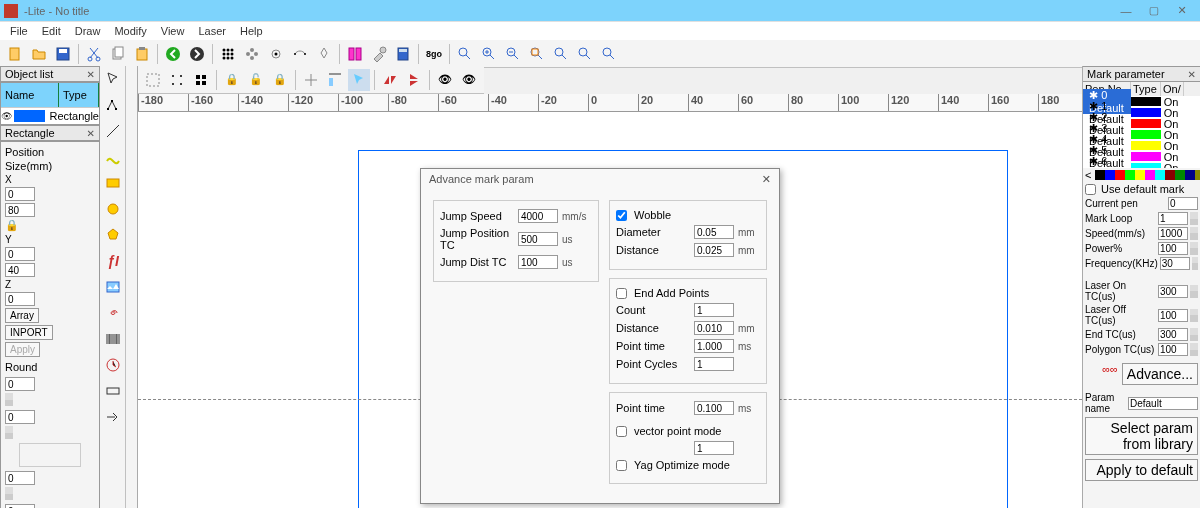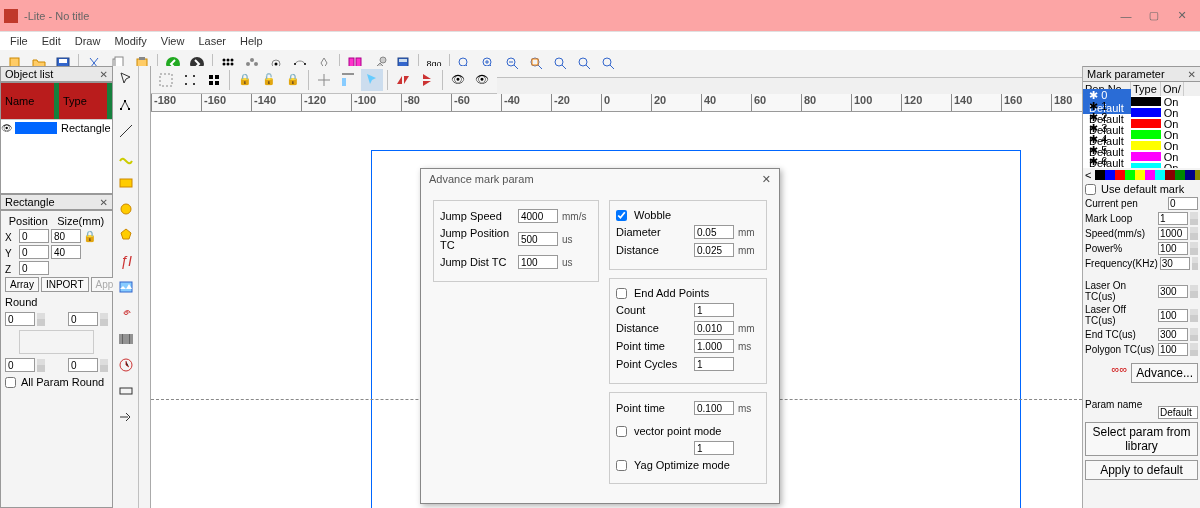--- a/index.html
+++ b/index.html
@@ -1,38 +1,38 @@
 <!DOCTYPE html>
 <html><head>
 <meta charset="utf-8">
 <style>
 * { box-sizing: border-box; font-family: "Segoe UI", Tahoma, sans-serif; font-size: 11px; }
 body { margin: 0; width: 1200px; height: 508px; background: #f0f0f0; overflow: hidden; }
-.titlebar { height: 32px; display: flex; align-items: center; padding: 0 4px; background: #fca5a5; border-bottom: 1px solid #e0e0e0; }
+.titlebar { height: 22px; display: flex; align-items: center; padding: 0 4px; background: #7dd3fc; border-bottom: 1px solid #e0e0e0; }
 .titlebar .app-icon { width: 14px; height: 14px; background: #c0392b; margin-right: 6px; }
 .titlebar .title { color: #666; flex: 1; }
 .titlebar .win-btn { width: 28px; text-align: center; color: #666; }
 .menubar { height: 18px; display: flex; align-items: center; padding: 0 4px; background: #fff; gap: 2px; }
 .menubar span { padding: 0 6px; color: #333; }
 .toolbar { height: 28px; display: flex; align-items: center; padding: 2px 4px; background: #f4f4f4; border-bottom: 1px solid #c0c0c0; gap: 2px; }
-.tb { width: 22px; height: 22px; display: flex; align-items: center; justify-content: center; }
+.tb { width: 22px; height: 22px; display: flex; align-items: center; justify-content: center; font-weight: bold; }
 .tb svg { width: 16px; height: 16px; }
 .sep { width: 1px; height: 20px; background: #c0c0c0; margin: 0 2px; }
 
 .main { display: flex; position: absolute; top: 66px; left: 0; right: 0; bottom: 0; }
-.left-panel { width: 113px; display: flex; flex-direction: column; }
+.left-panel { width: 100px; display: flex; flex-direction: column; }
 .panel-head { background: #e8e8e8; border: 1px solid #999; padding: 2px 4px; display: flex; justify-content: space-between; align-items: center; height: 16px;}
 .close-x { font-size: 10px; color: #555; }
 .obj-list { border: 1px solid #999; background: #fff; height: 112px; }
 .obj-head { display: flex; border-bottom: 1px solid #ccc; }
-.obj-head div { padding: 12px 4px; border-right: 5px solid #15803d; background: #b91c1c; }
+.obj-head div { padding: 6px 4px; border-right: 1px solid #15803d; background: #7dd3fc; }
 .obj-row { display: flex; height: 16px; align-items: center;}
 .obj-row .swatch { width: 32px; height: 12px; background: #06f; margin-left: 2px; }
 .rect-panel { border: 1px solid #999; background: #f4f4f4; padding: 4px; flex:1; }
-.row { display: flex; align-items: flex-end; gap: 2px; margin-bottom: 2px; }
+.row { display: flex; align-items: flex-start; gap: 2px; margin-bottom: 2px; flex-direction: column; }
 .row label { width: 12px; font-size: 10px;}
 .row input[type=text] { width: 30px; height: 14px; font-size: 10px; padding: 0 2px; border: 1px solid #999; background: #fff;}
 .btn-sm { border: 1px solid #999; background: #f8f8f8; padding: 1px 4px; font-size: 10px; }
 .tool-col { width: 26px; background: #f4f4f4; display: flex; flex-direction: column; gap: 4px; padding: 2px; border-right: 1px solid #c0c0c0;}
 .tool-col .tb { width: 22px; height: 22px; }
 .tool-col2 { width: 12px; background: #f4f4f4; border-right: 1px solid #aaa;}
 .canvas-area { flex: 1; position: relative; background: #fff; top: 28px;}
 .ruler-h { position: absolute; left: 0; right: 0; top: 0; height: 18px; background: #f8f8f8; border-bottom: 1px solid #999; font-size: 9px; display:flex; overflow:hidden;}
 .ruler-h div { position: relative; width: 50px; border-left: 1px solid #888; padding-left: 2px; color: #555; flex-shrink:0;font-weight:bold;}
 .canvas-body { position: absolute; top: 18px; left: 0; right: 0; bottom: 0; }
@@ -46,21 +46,21 @@
 .pen-row { display: flex; align-items: center; height: 11px;}
 .pen-row .pno { width: 48px; padding-left: 6px;}
 .pen-row .psw { width: 30px; height: 9px;}
 .pen-row .pon { width: 20px; text-align: center;}
 .color-strip { display: flex; gap: 0; margin: 2px 0;}
 .color-strip div { width: 10px; height: 10px;}
 .field { display: flex; align-items: center; gap: 2px; margin: 1px 2px;}
 .field label { flex: 1; font-size: 10px;}
 .field input[type=text] { width: 30px; height: 13px; font-size: 10px; border: 1px solid #999; padding: 0 1px;}
 .spin { width: 8px; height: 13px; display:inline-block; background: linear-gradient(#ddd 50%, #ccc 50%);}
-.btn { border: 1px solid #999; background: #f8f8f8; padding: 2px 4px; font-size: 12px; text-align: center;}
+.btn { border: 1px solid #999; background: #f8f8f8; padding: 2px 4px; font-size: 14px; text-align: right;}
 
 .dialog { position: absolute; left: 420px; top: 168px; width: 360px; height: 336px; background: #f8f8f8; border: 1px solid #888; box-shadow: 2px 2px 6px rgba(0,0,0,0.3); z-index: 100;}
 .dialog-title { padding: 4px 8px; color: #555; display: flex; justify-content: space-between;}
 .dialog-body { padding: 10px 12px; display: flex; gap: 10px;}
 .group { border: 1px solid #ccc; padding: 8px 6px; margin-bottom: 8px;}
 .group .row2 { display: flex; align-items: center; gap: 4px; margin-bottom: 4px; font-size: 10px;}
 .group .row2 label { width: 74px;}
 .group .row2 input[type=text] { width: 40px; height: 14px; font-size: 10px; border: 1px solid #999; padding: 0 2px;}
 .group .row2 .unit { width: 22px; font-size: 10px; color: #555;}
 input[type=checkbox] { margin: 0 3px 0 0; width: 11px; height: 11px;}
@@ -592,21 +592,21 @@
         <label>Polygon TC(us)</label>
         <input type="text" value="100" style="">
         <span class="spin"></span>
       </div>
     <div style="display:flex;justify-content:flex-end;gap:4px;padding:6px 2px">
         <span style="color:#c00">∞∞</span>
         <span class="btn">Advance...</span>
       </div>
     <div class="field">
         <label>Param name</label>
-        <input type="text" style="width: 40px; margin-top: 16px;" value="Default">
+        <input type="text" style="width: 70px;" value="Default">
       </div>
     <div class="btn" style="margin:2px">Select param from library</div>
     <div class="btn" style="margin:2px">Apply to default</div>
   </div>
 </div>
 
 <div class="dialog">
   <div class="dialog-title">
       <span>Advance mark param</span>
       <span>✕</span>

